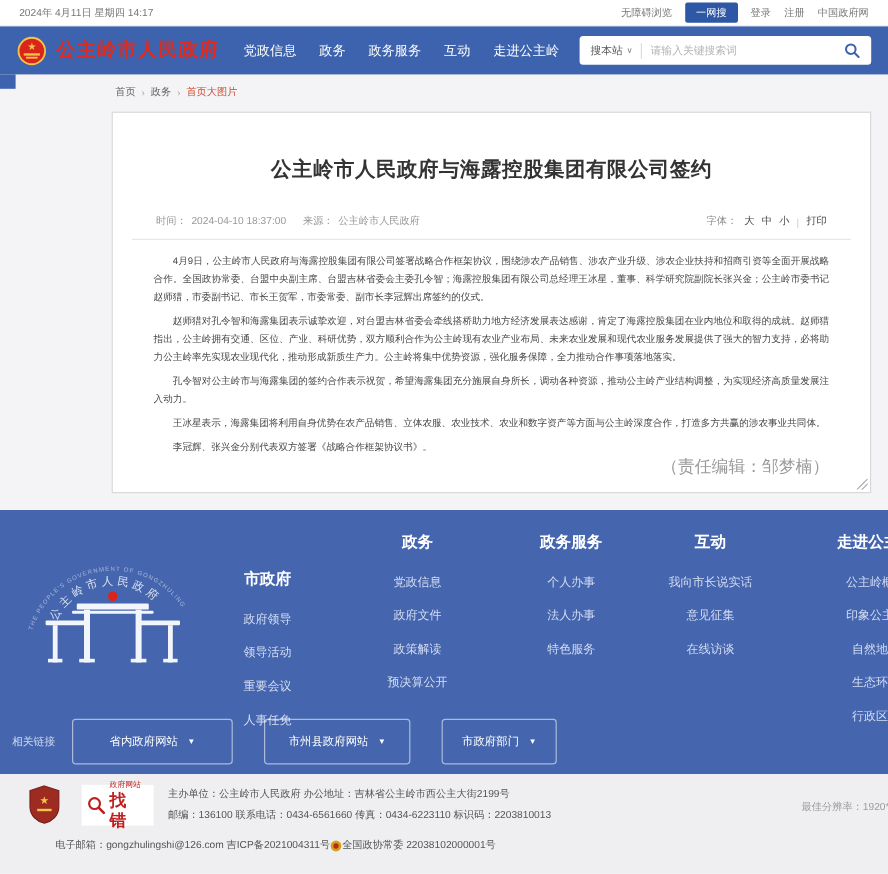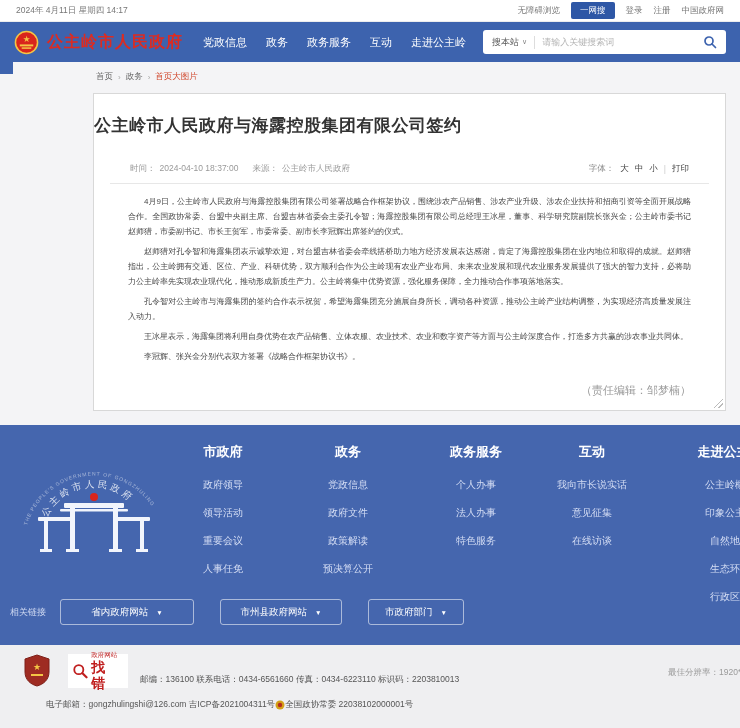--- a/index.html
+++ b/index.html
@@ -60,42 +60,42 @@
   .crumb { cursor:pointer; }
   .crumb-sep { color:#a9a9a9; font-size:8px; }
   .crumb-active { color:#d1492e; }
 
   
   .card {
     position:absolute; left:93px; top:93px; width:633px; height:318px;
     background:#fff; border:1px solid #d8d8d8; overflow:hidden;
   }
   .article-title {
-    font-size:17px; font-weight:bold; color:#333;
-    margin-top:20px; letter-spacing:0.5px;
+    text-align:center; font-size:17px; font-weight:bold; color:#333;
+    margin-top:36px; letter-spacing:0.5px;
   }
   .meta-row {
     display:flex; justify-content:space-between; align-items:flex-end;
     margin:26px 16px 0; padding:0 20px 8px; border-bottom:1px solid #e7e7e7;
     font-size:8.5px; color:#999; white-space:nowrap;
   }
   .meta-left span { margin-right:4px; }
   .meta-left .meta-gap { margin-left:10px; }
   .meta-right { display:flex; gap:6px; align-items:center; color:#8a8a8a; }
   .font-size-opt { color:#444; cursor:pointer; }
   .meta-pipe { color:#ccc; }
   .print-btn { color:#444; cursor:pointer; }
 
   .article-body {
     padding:10px 34px 0; font-size:8px; line-height:15px; color:#474747;
     text-align:justify;
   }
   .article-body p { text-indent:2em; margin-bottom:5px; }
   .editor-note {
-    position:absolute; right:34px; bottom:12px; font-size:11px; color:#999;
+    position:absolute; right:34px; bottom:12px; font-size:14px; color:#999;
   }
   .resize-grip {
     position:absolute; right:2px; bottom:2px; width:9px; height:9px; cursor:nwse-resize;
     background:
       linear-gradient(135deg, transparent 45%, #bbb 45%, #bbb 55%, transparent 55%) ,
       linear-gradient(135deg, transparent 70%, #bbb 70%, #bbb 80%, transparent 80%);
   }
 
   
   .footer {
@@ -105,21 +105,21 @@
   .footer-emblem { position:absolute; left:14px; top:12px; width:160px; height:130px; }
 
   .footer-col { position:absolute; top:18px; width:116px; text-align:center; }
   .footer-col-title { color:#fff; font-size:13px; font-weight:bold; margin-bottom:17px; white-space:nowrap; }
   .footer-link { color:#d4ddf4; font-size:10px; margin-bottom:14px; white-space:nowrap; cursor:pointer; }
 
   .related-row { position:absolute; left:10px; top:174px; display:flex; align-items:center; }
   .related-label { color:#cfd9f2; font-size:9px; margin-right:14px; white-space:nowrap; }
   .related-dropdown {
     border:1px solid rgba(255,255,255,0.55); border-radius:3px; color:#fff;
-    font-size:9.5px; height:26px; display:flex; align-items:center; justify-content:center;
+    font-size:9.5px; height:38px; display:flex; align-items:center; justify-content:center;
     gap:8px; cursor:pointer; white-space:nowrap;
   }
   .related-dropdown .caret { font-size:6.5px; }
   .rd-1 { width:134px; margin-right:26px; }
   .rd-2 { width:122px; margin-right:26px; }
   .rd-3 { width:96px; }
 
   
   .bottombar {
     position:absolute; left:0; top:645px; width:740px; height:83px;
@@ -245,21 +245,21 @@
       <rect x="99" y="71" width="5" height="44"></rect>
       <rect x="30" y="84" width="4" height="31"></rect>
       <rect x="126" y="84" width="4" height="31"></rect>
       <rect x="52" y="112" width="13" height="3"></rect>
       <rect x="95" y="112" width="13" height="3"></rect>
       <rect x="26" y="112" width="12" height="3"></rect>
       <rect x="122" y="112" width="12" height="3"></rect>
     </g>
   </svg>
 
-  <div class="footer-col" style="left:165px;">
+  <div class="footer-col" style="left:165px;margin-top:31px;">
     <div class="footer-col-title">市政府</div>
     <div class="footer-link">政府领导</div>
     <div class="footer-link">领导活动</div>
     <div class="footer-link">重要会议</div>
     <div class="footer-link">人事任免</div>
   </div>
 
   <div class="footer-col" style="left:290px;">
     <div class="footer-col-title">政务</div>
     <div class="footer-link">党政信息</div>
@@ -320,20 +320,21 @@
     <svg width="18" height="18" viewBox="0 0 18 18">
       <circle cx="7.5" cy="7.5" r="5" fill="none" stroke="#c01f1f" stroke-width="2"></circle>
       <line x1="11.5" y1="11.5" x2="16" y2="16" stroke="#c01f1f" stroke-width="2.4" stroke-linecap="round"></line>
     </svg>
     <span class="findbadge-texts">
       <span class="findbadge-site">政府网站</span>
       <span class="findbadge-action">找错</span>
     </span>
   </div>
 
+  <div class="bottom-line1">主办单位：公主岭市人民政府  办公地址：吉林省公主岭市西公主大街2199号</div>
   <div class="bottom-line2">邮编：136100  联系电话：0434-6561660  传真：0434-6223110  标识码：2203810013</div>
   <div class="bottom-line3">
     <span>电子邮箱：gongzhulingshi@126.com  吉ICP备2021004311号</span>
     <svg width="10" height="10" viewBox="0 0 10 10">
       <circle cx="5" cy="5" r="4.5" fill="#d4a017"></circle>
       <circle cx="5" cy="5" r="2.2" fill="#b42b1e"></circle>
     </svg>
     <span>全国政协常委 22038102000001号</span>
   </div>
   <div class="resolution">最佳分辨率：1920*1080</div>

